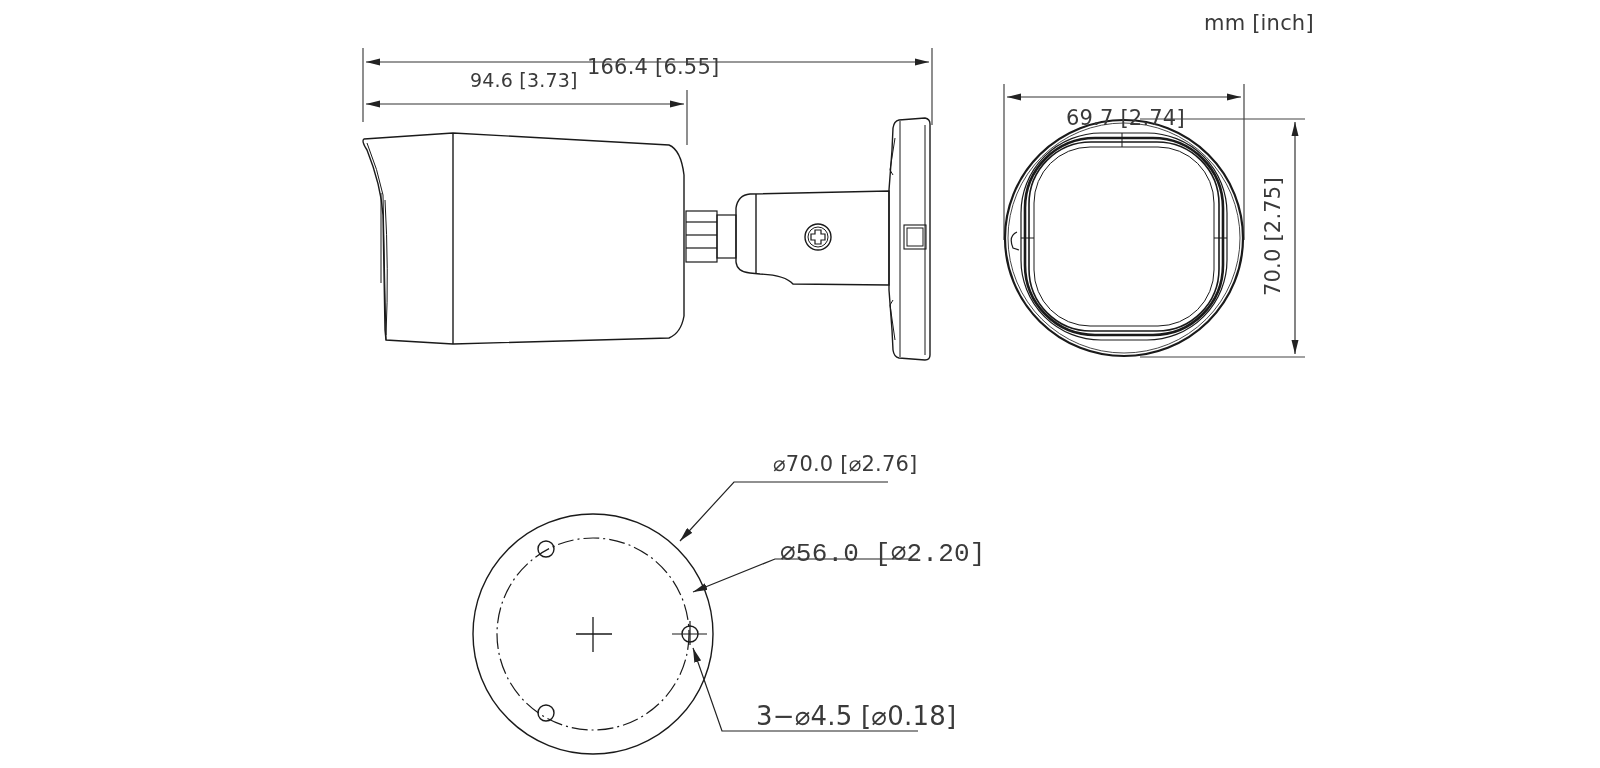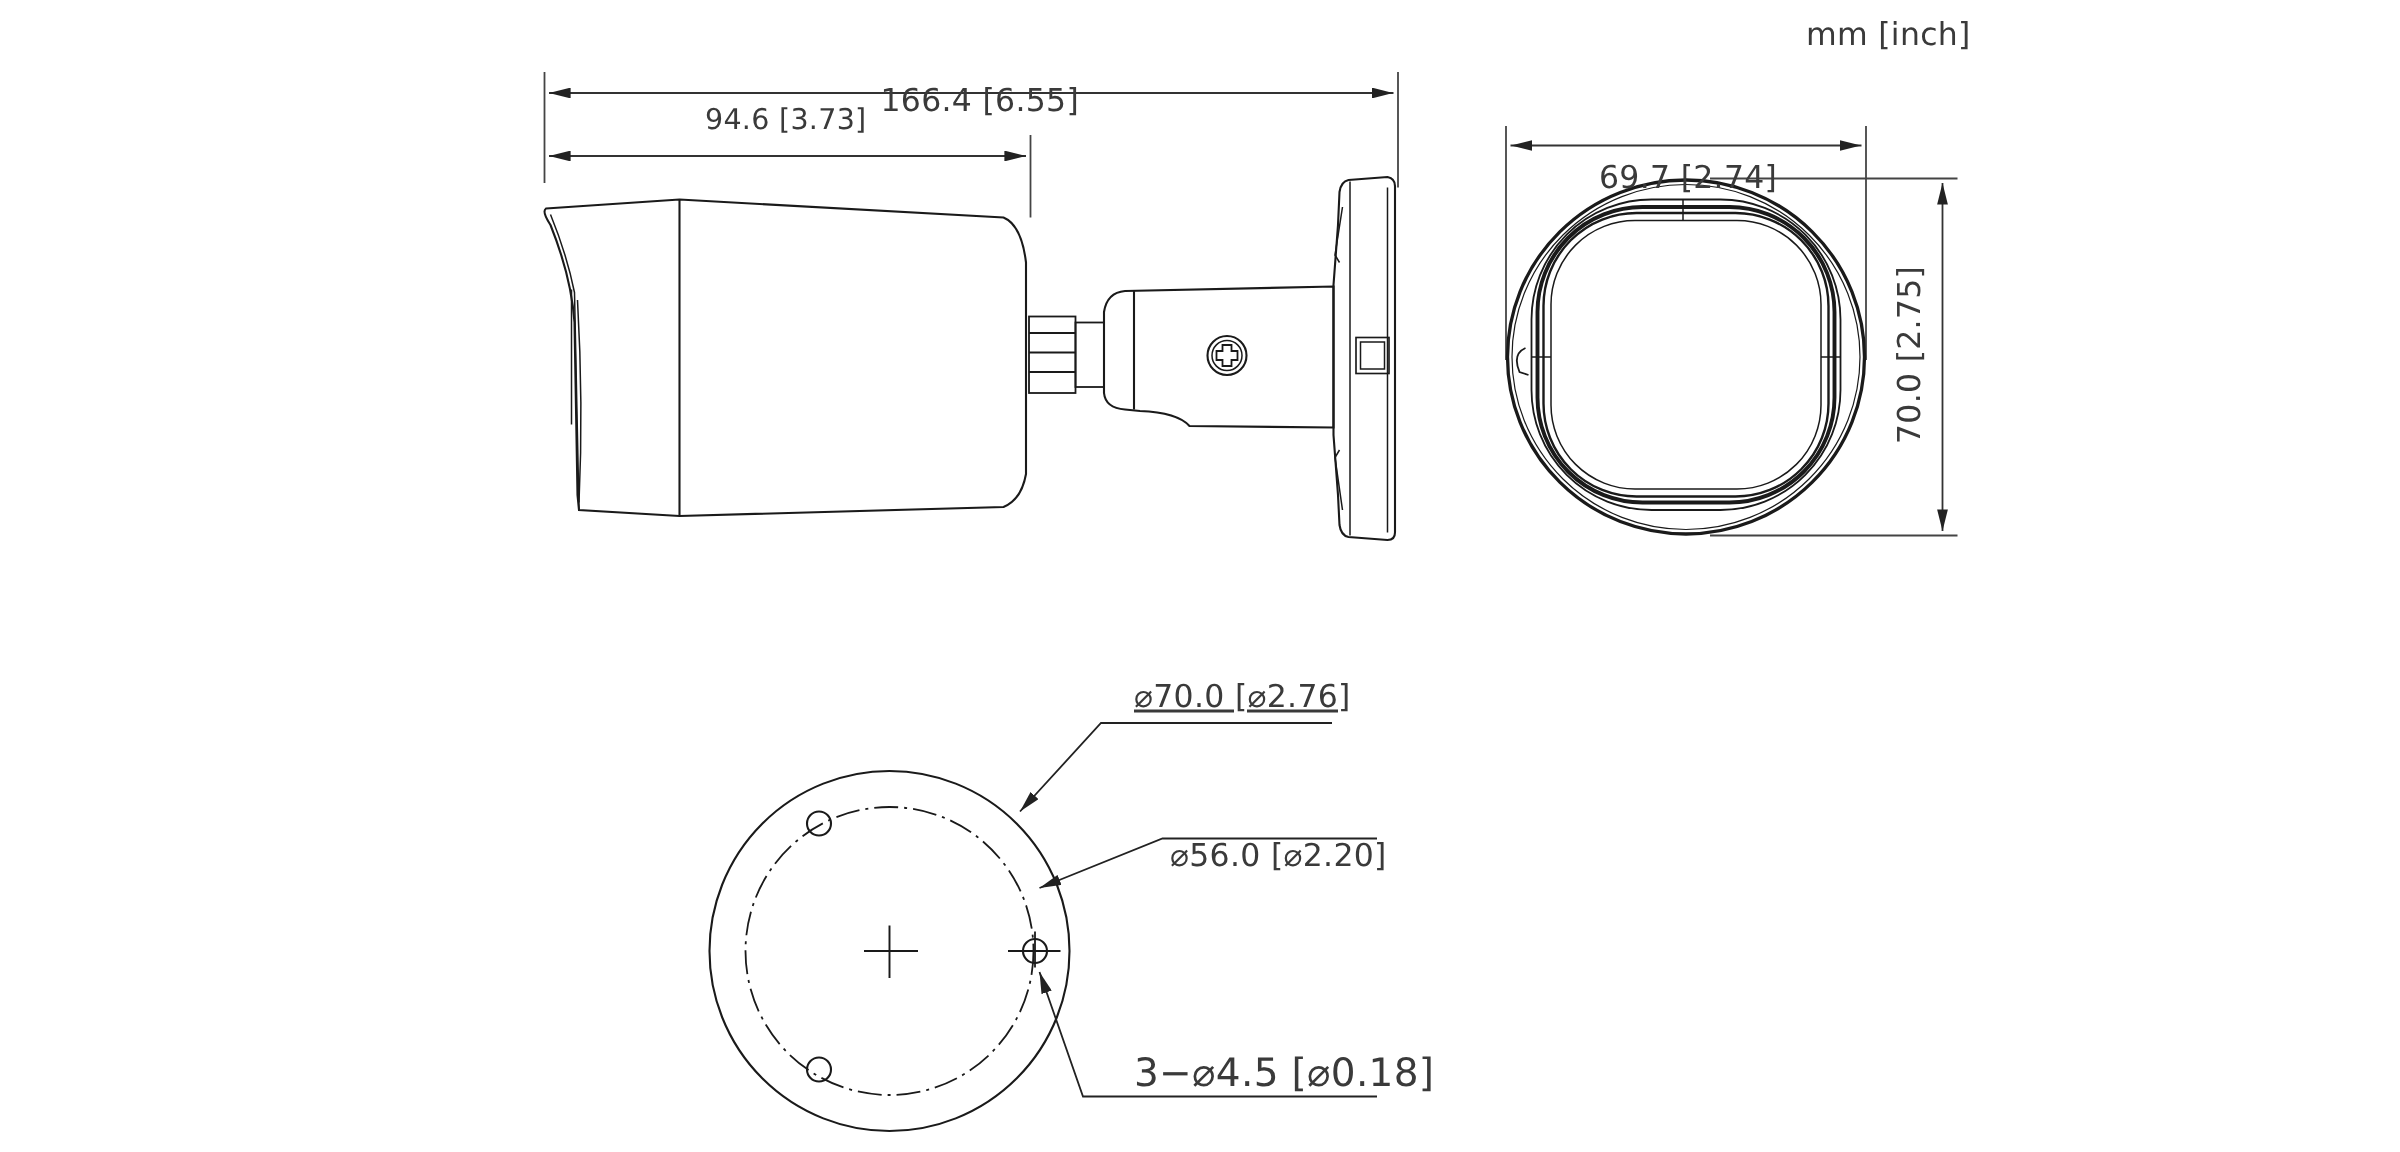--- a/index.html
+++ b/index.html
@@ -118,15 +118,15 @@
 </svg>
 
 <div class="lbl" style="left:1204px; top:13px; font-size:21px;">mm [inch]</div>
 
 <div class="lbl" style="left:587px; top:29px; font-size:21px;margin-top:28px;">166.4 [6.55]</div>
 <div class="lbl" style="left:470px; top:71px; font-size:19px;">94.6 [3.73]</div>
 
 <div class="lbl" style="left:1066px; top:64px; font-size:21px;margin-top:44px;">69.7 [2.74]</div>
 <div class="lbl vert" style="left:1263px; top:296px; font-size:21px;">70.0 [2.75]</div>
 
-<div class="lbl" style="left:756px; top:454px; font-size:21px;text-decoration:underline;">⌀70.0 [⌀2.76]</div>
-<div class="lbl" style="left:780px; top:560px; font-size:21px;">⌀56.0 [⌀2.20]</div>
+<div class="lbl" style="left:773px; top:454px; font-size:21px;">⌀70.0 [⌀2.76]</div>
+<div class="lbl" style="left:780px; top:541px; font-size:26px;font-family:Liberation Mono, monospace;">⌀56.0 [⌀2.20]</div>
 <div class="lbl" style="left:756px; top:703px; font-size:26px;">3−⌀4.5 [⌀0.18]</div>
 
 </body></html>

